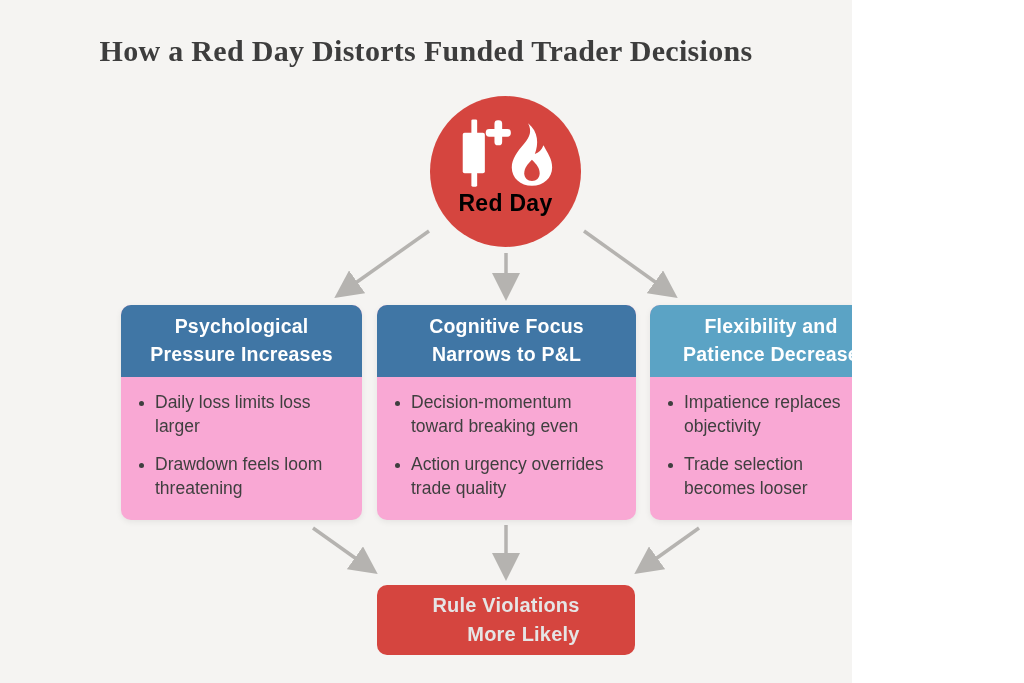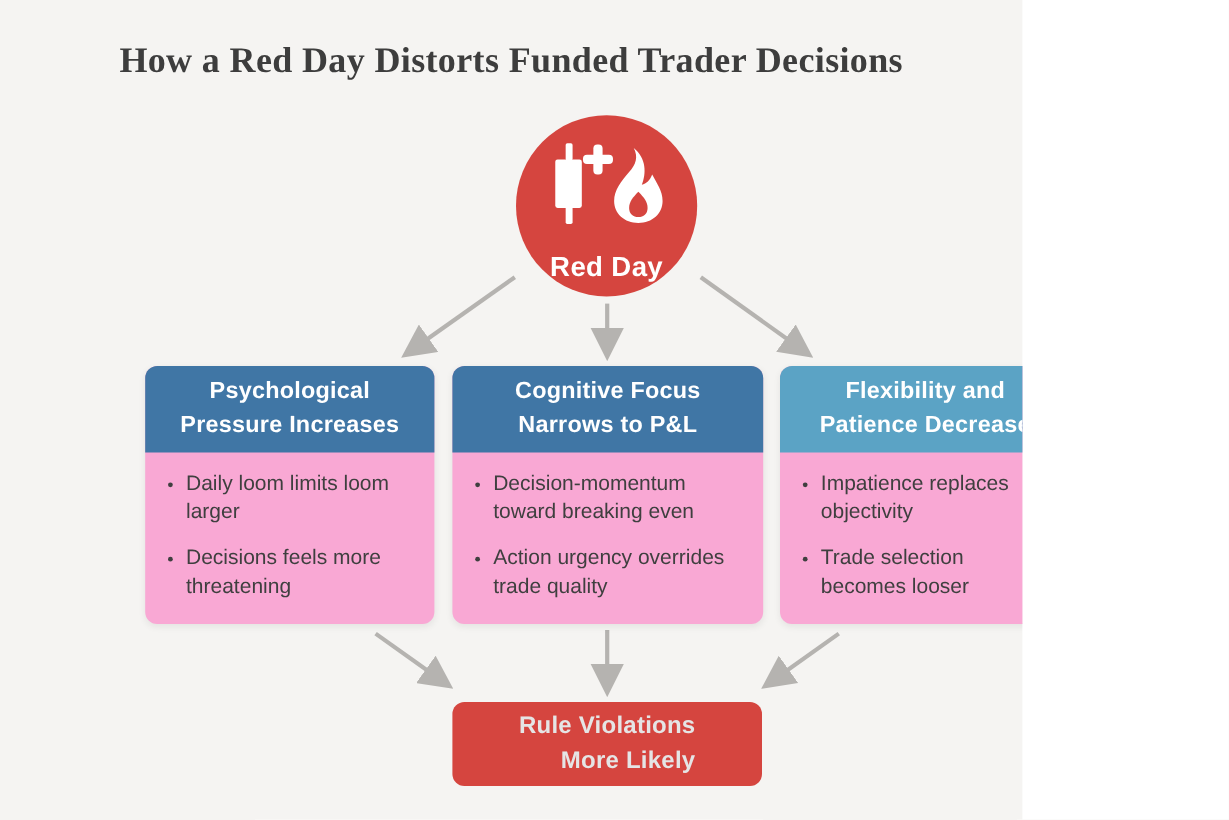--- a/index.html
+++ b/index.html
@@ -35,22 +35,22 @@
     border-radius: 50%;
     display: flex;
     flex-direction: column;
     align-items: center;
     justify-content: flex-start;
     padding-top: 0;
     box-sizing: border-box;
   }
   .root-icon { margin-top: 22px; width: 100px; height: 72px; }
   .root-label {
-    margin-top: 19px;
-    color: #ffffff;
+    margin-top: 0;
+    color: #000000;
     font-size: 23px;
     font-weight: 700;
     letter-spacing: 0.3px;
   }
   .icon-white { fill: #ffffff; }
 
   
   .arrows {
     position: absolute;
     left: 0; top: 0;
@@ -157,23 +157,23 @@
       </g>
     </svg>
     <div class="root-label">Red Day</div>
   </div>
 
   <div class="card card-1">
     <div class="card-header" style="background-color: rgb(64, 118, 165);">Psychological
 Pressure Increases</div>
     <div class="card-body">
       <ul>
-        <li>Daily loom limits loom
+        <li>Daily loss limits loss
 larger</li>
-        <li>Decisions feels more
+        <li>Drawdown feels loom
 threatening</li>
       </ul>
     </div>
   </div>
 
   <div class="card card-3">
     <div class="card-header" style="background-color: rgb(91, 163, 197);">Flexibility and
 Patience Decrease</div>
     <div class="card-body">
       <ul>

